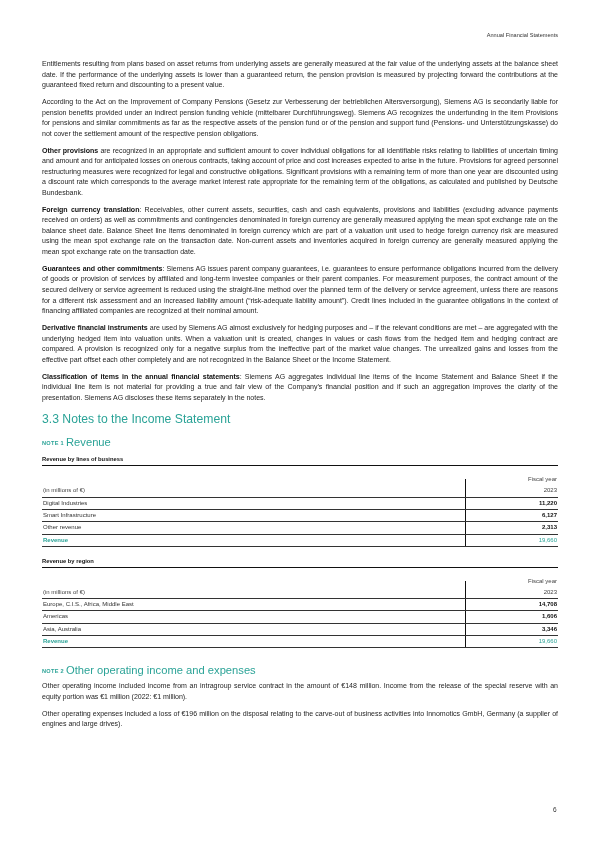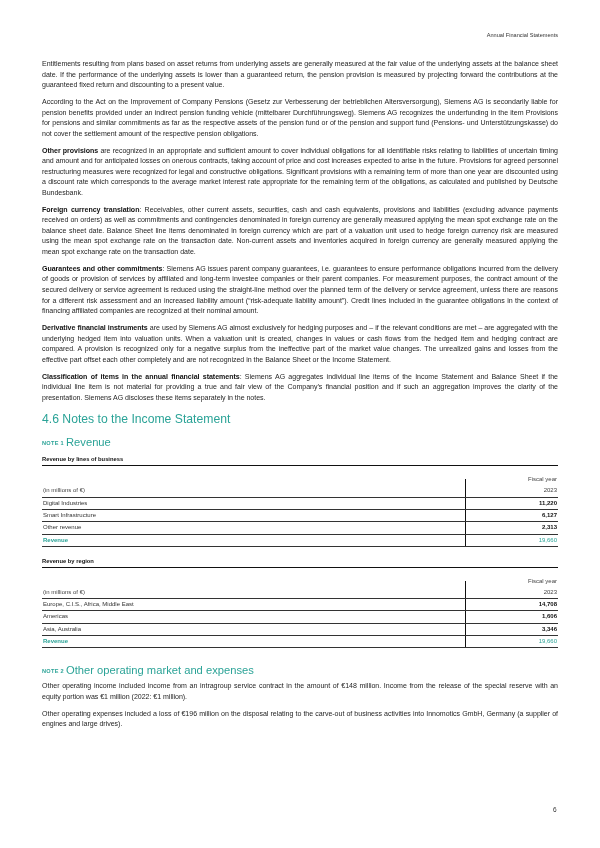--- a/index.html
+++ b/index.html
@@ -63,21 +63,21 @@
 
 <div class="content">
   <p class="para">Entitlements resulting from plans based on asset returns from underlying assets are generally measured at the fair value of the underlying assets at the balance sheet date. If the performance of the underlying assets is lower than a guaranteed return, the pension provision is measured by projecting forward the contributions at the guaranteed fixed return and discounting to a present value.</p>
   <p class="para">According to the Act on the Improvement of Company Pensions (Gesetz zur Verbesserung der betrieblichen Altersversorgung), Siemens AG is secondarily liable for pension benefits provided under an indirect pension funding vehicle (mittelbarer Durchführungsweg). Siemens AG recognizes the underfunding in the item Provisions for pensions and similar commitments as far as the respective assets of the pension fund or of the pension and support fund (Pensions- und Unterstützungskasse) do not cover the settlement amount of the respective pension obligations.</p>
   <p class="para"><b>Other provisions</b><span> are recognized in an appropriate and sufficient amount to cover individual obligations for all identifiable risks relating to liabilities of uncertain timing and amount and for anticipated losses on onerous contracts, taking account of price and cost increases expected to arise in the future. Provisions for agreed personnel restructuring measures were recognized for legal and constructive obligations. Significant provisions with a remaining term of more than one year are discounted using a discount rate which corresponds to the average market interest rate appropriate for the remaining term of the obligations, as calculated and published by Deutsche Bundesbank.</span></p>
   <p class="para"><b>Foreign currency translation</b><span>: Receivables, other current assets, securities, cash and cash equivalents, provisions and liabilities (excluding advance payments received on orders) as well as commitments and contingencies denominated in foreign currency are generally measured applying the mean spot exchange rate on the balance sheet date. Balance Sheet line items denominated in foreign currency which are part of a valuation unit used to hedge foreign currency risk are measured using the mean spot exchange rate on the transaction date. Non-current assets and inventories acquired in foreign currency are generally measured applying the mean spot exchange rate on the transaction date.</span></p>
   <p class="para"><b>Guarantees and other commitments</b><span>: Siemens AG issues parent company guarantees, i.e. guarantees to ensure performance obligations incurred from the delivery of goods or provision of services by affiliated and long-term investee companies or their parent companies. For measurement purposes, the contract amount of the secured delivery or service agreement is reduced using the straight-line method over the planned term of the delivery or service agreement, unless there are reasons for a different risk assessment and an increased liability amount (“risk-adequate liability amount”). Credit lines included in the guarantee obligations in the context of financing affiliated companies are recognized at their nominal amount.</span></p>
   <p class="para"><b>Derivative financial instruments</b><span> are used by Siemens AG almost exclusively for hedging purposes and – if the relevant conditions are met – are aggregated with the underlying hedged item into valuation units. When a valuation unit is created, changes in values or cash flows from the hedged item and hedging contract are compared. A provision is recognized only for a negative surplus from the ineffective part of the market value changes. The unrealized gains and losses from the effective part offset each other completely and are not recognized in the Balance Sheet or the Income Statement.</span></p>
   <p class="para"><b>Classification of items in the annual financial statements</b><span>: Siemens AG aggregates individual line items of the Income Statement and Balance Sheet if the individual line item is not material for providing a true and fair view of the Company’s financial position and if such an aggregation improves the clarity of the presentation. Siemens AG discloses these items separately in the notes.</span></p>
 
-  <h2 class="section">4.6 Notes to the Income Statement</h2>
+  <h2 class="section">3.3 Notes to the Income Statement</h2>
 
   <h3 class="note"><span class="note-tag">NOTE 1</span><span>Revenue</span></h3>
 
   <div class="tbl-title">Revenue by lines of business</div>
   <table class="fin">
     <tbody>
         <tr class="hdr1">
       <td class="lbl"></td>
       <td class="val">Fiscal year</td>
     </tr>
@@ -129,18 +129,18 @@
       <td class="lbl">Asia, Australia</td>
       <td class="val">3,346</td>
     </tr>
     <tr class="total">
       <td class="lbl">Revenue</td>
       <td class="val">19,660</td>
     </tr>
   </tbody>
     </table>
 
-  <h3 class="note" style="margin-top:14px;"><span class="note-tag">NOTE 2</span><span>Other operating market and expenses</span></h3>
+  <h3 class="note" style="margin-top:14px;"><span class="note-tag">NOTE 2</span><span>Other operating income and expenses</span></h3>
   <p class="para" style="margin-top:2px;">Other operating income included income from an intragroup service contract in the amount of €148 million. Income from the release of the special reserve with an equity portion was €1 million (2022: €1 million).</p>
   <p class="para">Other operating expenses included a loss of €196 million on the disposal relating to the carve-out of business activities into Innomotics GmbH, Germany (a supplier of engines and large drives).</p>
 </div>
 
 <div class="page-number">6</div>
 
 </body></html>

